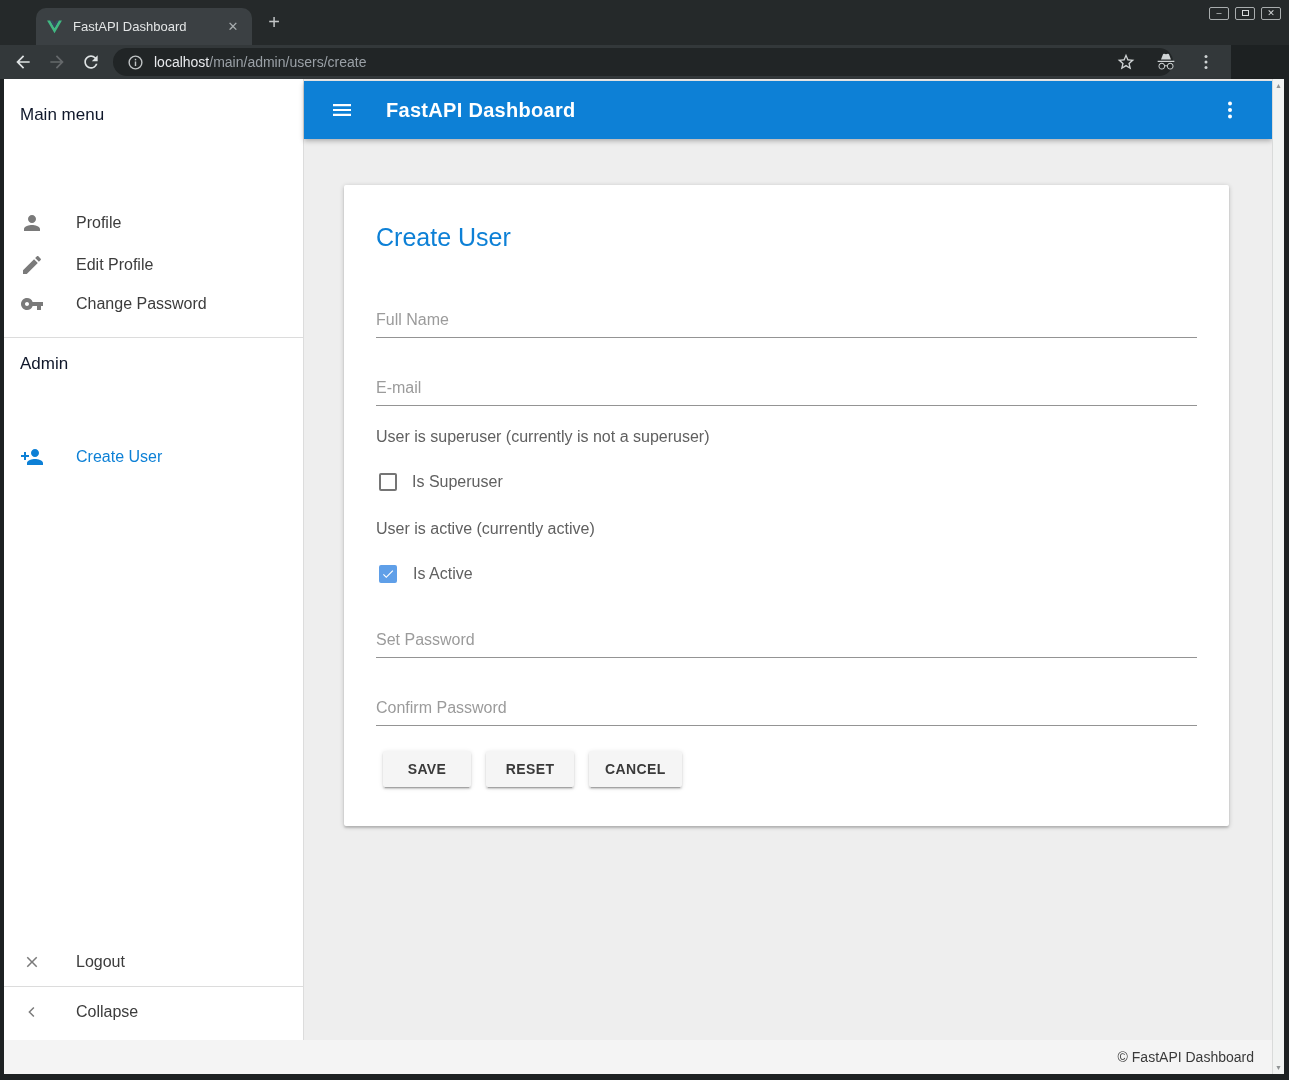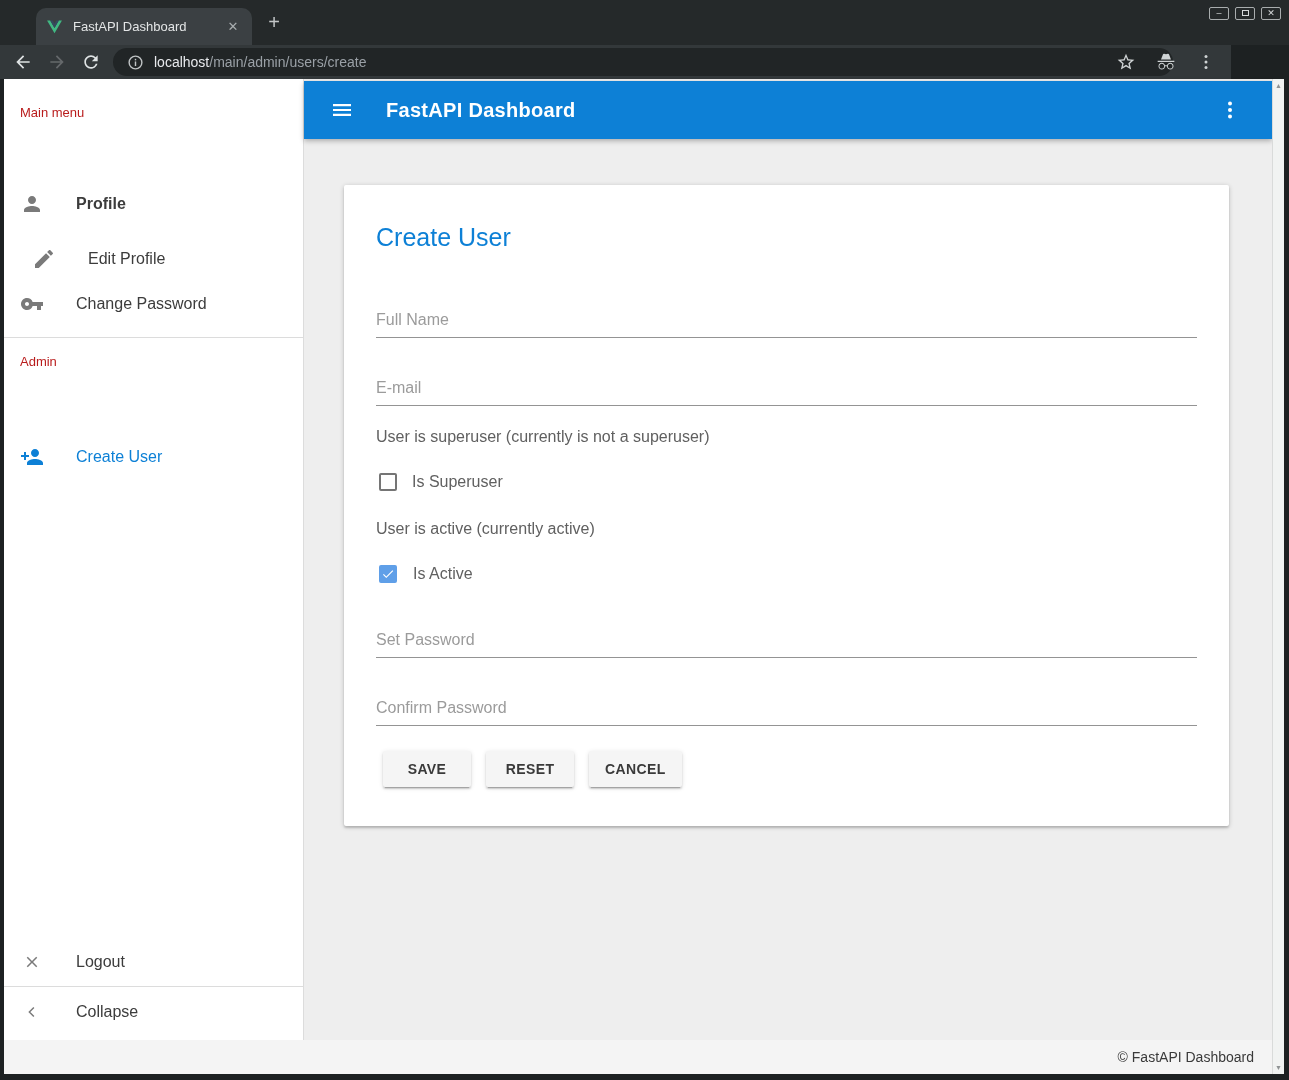--- a/index.html
+++ b/index.html
@@ -56,21 +56,21 @@
   .pagescroll {
     position:absolute; right:0; top:0; width:12px; height:995px;
     background:#f1f3f2; border-left:1px solid #d9dbda;
   }
   .scroll-arrow { position:absolute; left:0; width:11px; text-align:center; color:#8f9394; font-size:7px; }
   .scroll-up { top:3px; }
   .scroll-down { bottom:3px; }
 
   
   .sidebar { position:absolute; left:0; top:0; width:300px; height:961px; background:#ffffff; border-right:1px solid #dcdcdc; }
-  .side-header { position:absolute; left:16px; font-size:13px; color:#b91c1c; }
+  .side-header { position:absolute; left:16px; font-size:17px; color:#0f172a; }
   .side-item { position:absolute; left:0; width:299px; height:48px; display:flex; align-items:center; cursor:pointer; }
   .side-icon { width:24px; height:24px; margin-left:16px; color:#7a7a7a; flex:none; }
   .side-icon svg { width:24px; height:24px; display:block; }
   .side-icon.small svg { width:18px; height:18px; margin:3px; }
   .side-label { margin-left:32px; font-size:16px; color:#3c3c3c; }
   .side-item.active .side-icon, .side-item.active .side-label { color:var(--primary); }
   .side-divider { position:absolute; left:0; width:299px; height:1px; background:#dcdcdc; }
 
   
   .appbar {
@@ -190,30 +190,30 @@
     </span>
   </div>
 </div>
 
 <div class="page">
 
   <div class="sidebar">
     <div class="side-header" style="top:26px;">Main menu</div>
 
 
-    <div class="side-item" style="top:101px;font-weight:bold;">
+    <div class="side-item" style="top:120px;">
       <span class="side-icon">
         <svg viewBox="0 0 24 24">
             <path fill="currentColor" d="M12 12c2.21 0 4-1.79 4-4s-1.79-4-4-4-4 1.79-4 4 1.79 4 4 4zm0 2c-2.67 0-8 1.34-8 4v2h16v-2c0-2.66-5.33-4-8-4z"></path>
           </svg>
       </span>
       <span class="side-label">Profile</span>
     </div>
 
-    <div class="side-item" style="top:156px;margin-left:12px;">
+    <div class="side-item" style="top:162px;">
       <span class="side-icon">
         <svg viewBox="0 0 24 24">
             <path fill="currentColor" d="M3 17.25V21h3.75L17.81 9.94l-3.75-3.75L3 17.25zM20.71 7.04c.39-.39.39-1.02 0-1.41l-2.34-2.34c-.39-.39-1.02-.39-1.41 0l-1.83 1.83 3.75 3.75 1.83-1.83z"></path>
           </svg>
       </span>
       <span class="side-label">Edit Profile</span>
     </div>
 
     <div class="side-item" style="top:201px;">
       <span class="side-icon">

